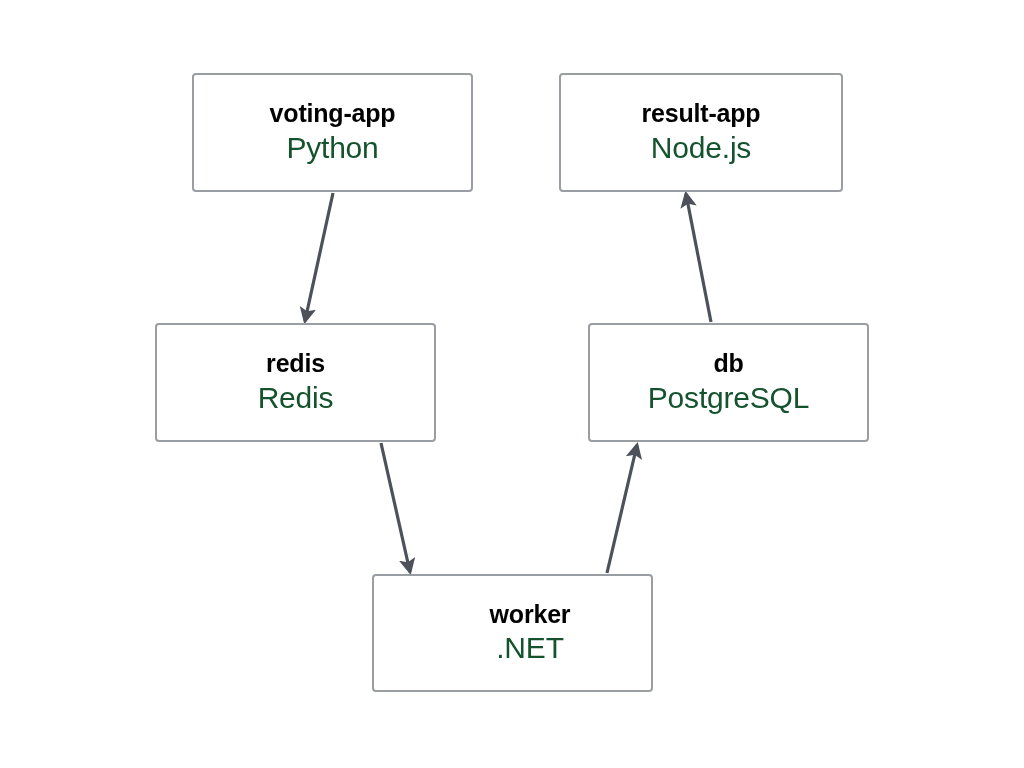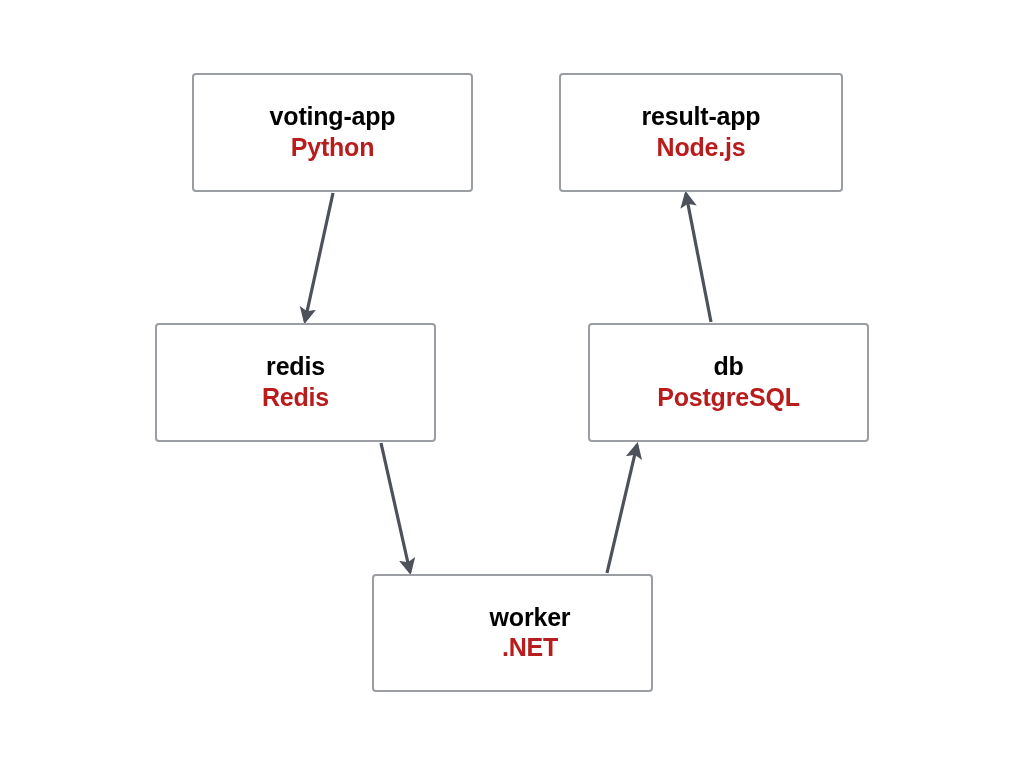--- a/index.html
+++ b/index.html
@@ -40,23 +40,23 @@
     z-index: 2;
   }
   .node-title {
     font-size: 25px;
     font-weight: bold;
     color: #000000;
     line-height: 1.18;
     letter-spacing: -0.2px;
   }
   .node-subtitle {
-    font-size: 25px;
-    font-weight: bold;
-    color: #b91c1c;
+    font-size: 30px;
+    font-weight: normal;
+    color: #14532d;
     line-height: 1.25;
     letter-spacing: -0.2px;
   }
 </style>
 </head>
 <body>
 
 <div id="diagram-root" style="background: rgb(255, 255, 255);">
 
   <svg id="edge-layer" viewBox="0 0 1024 768" width="1024" height="768" xmlns="http://www.w3.org/2000/svg">

